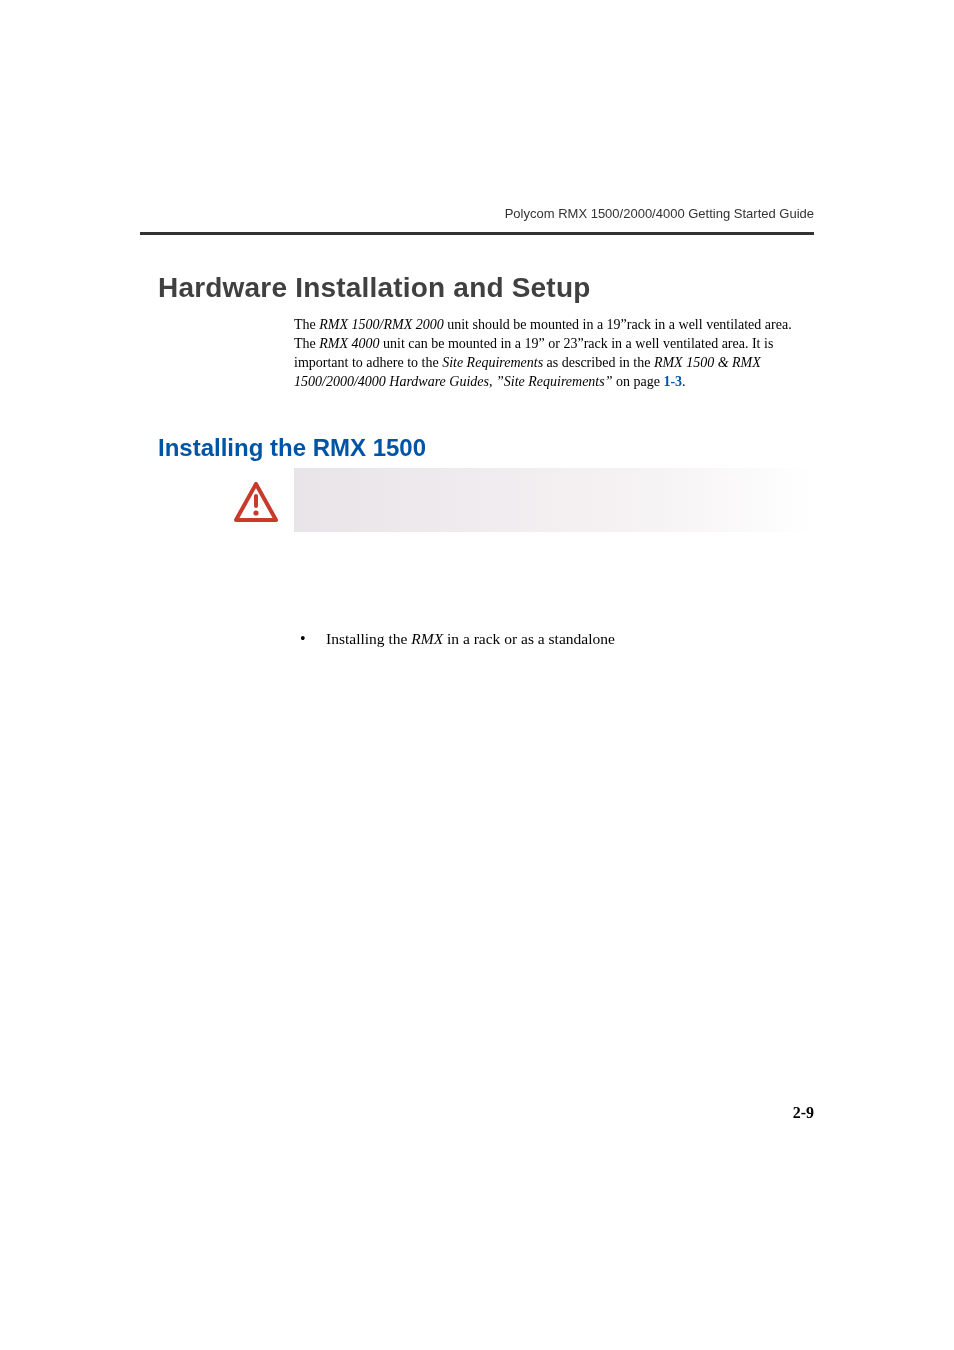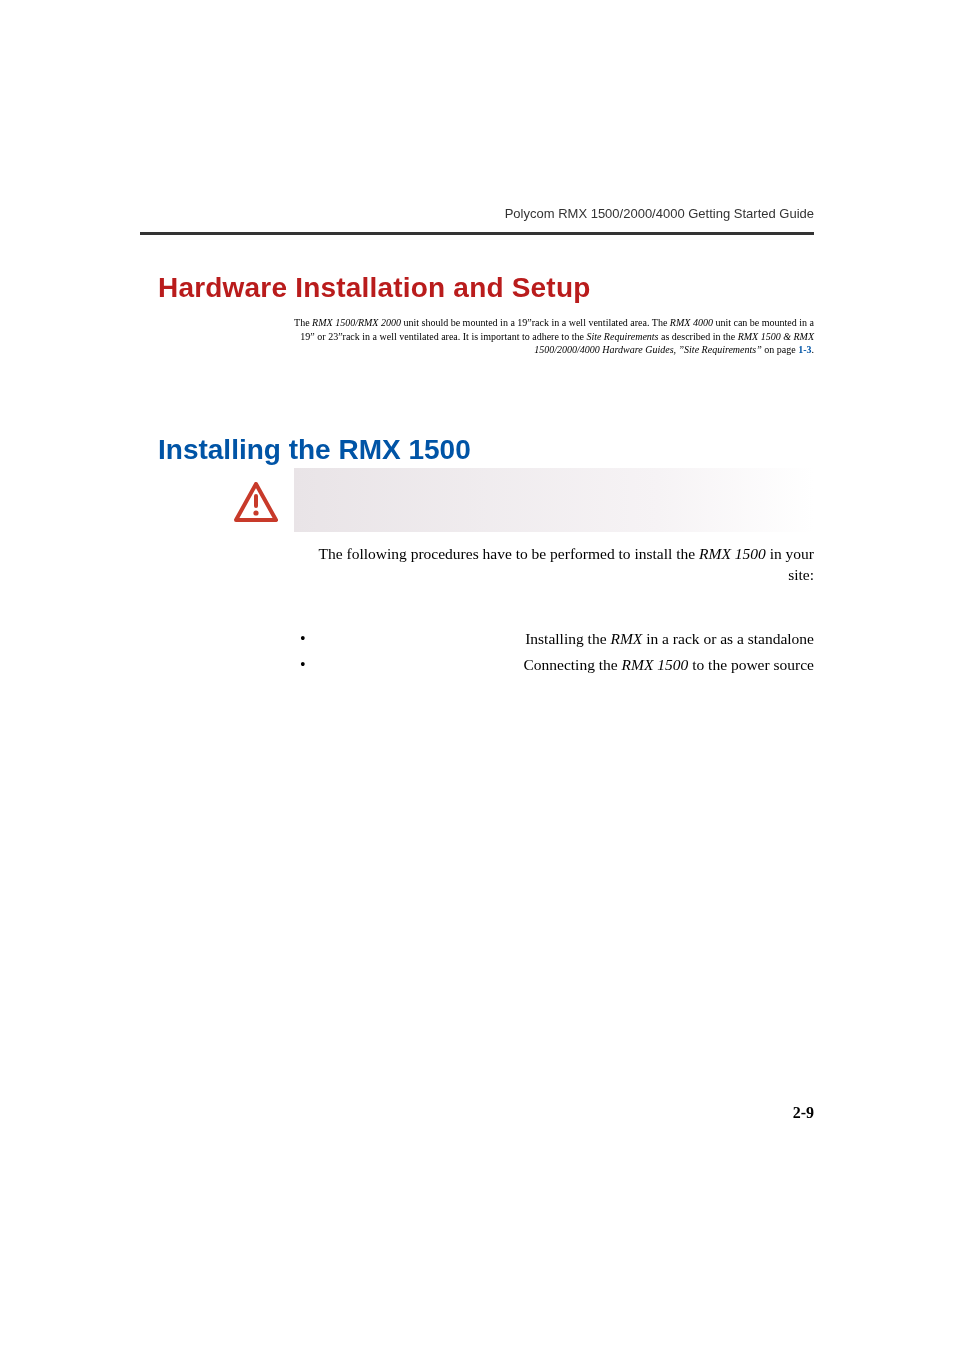--- a/index.html
+++ b/index.html
@@ -1,23 +1,23 @@
 <!DOCTYPE html>
 <html><head>
 <meta charset="utf-8">
 <style>
   * { margin: 0; padding: 0; box-sizing: border-box; }
   html, body { width: 954px; height: 1350px; background: #ffffff; font-family: "Palatino Linotype", "Book Antiqua", Palatino, Georgia, serif; color: #000; }
-  .page { position: relative; width: 954px; height: 1350px; text-align: right; }
+  .page { position: relative; width: 954px; height: 1350px; }
   .running-head { position: absolute; top: 206px; right: 140px; font-family: Arial, Helvetica, sans-serif; font-size: 13px; color: #333; }
   .rule { position: absolute; top: 232px; left: 140px; width: 674px; height: 3px; background: #333; }
-  .h1 { position: absolute; top: 272px; left: 158px; font-family: Arial, Helvetica, sans-serif; font-weight: 700; font-size: 28px; color: #b91c1c; letter-spacing: 0.2px; }
-  .intro { position: absolute; top: 316px; left: 294px; width: 520px; font-size: 10px; line-height: 1.35; }
+  .h1 { position: absolute; top: 272px; left: 158px; font-family: Arial, Helvetica, sans-serif; font-weight: 700; font-size: 28px; color: #404040; letter-spacing: 0.2px; }
+  .intro { position: absolute; top: 316px; left: 294px; width: 520px; font-size: 14px; line-height: 1.35; }
   .intro .link { color: #0054a6; font-weight: 700; }
-  .h2 { position: absolute; top: 434px; left: 158px; font-family: Arial, Helvetica, sans-serif; font-weight: 700; font-size: 28px; color: #0054a6; }
+  .h2 { position: absolute; top: 434px; left: 158px; font-family: Arial, Helvetica, sans-serif; font-weight: 700; font-size: 24px; color: #0054a6; }
   .caution-row { position: absolute; top: 468px; left: 234px; width: 580px; height: 64px; }
   .caution-icon { position: absolute; left: 0; top: 14px; width: 44px; height: 40px; }
   .caution-bar { position: absolute; left: 60px; top: 0; width: 520px; height: 64px; background: linear-gradient(to right, #e9e4e7 0%, #f6f3f5 70%, #ffffff 100%); }
   .after-caution { position: absolute; top: 544px; left: 294px; width: 520px; font-size: 15.5px; line-height: 1.35; }
   .bullets { position: absolute; top: 587px; left: 300px; width: 514px; font-size: 15.5px; line-height: 1.5; margin-top: 40px; }
   .bullets li { list-style: none; position: relative; padding-left: 26px; margin-bottom: 3px; }
   .bullets li::before { content: "•"; position: absolute; left: 0; top: 0; font-size: 16px; }
   .page-num { position: absolute; bottom: 228px; right: 140px; font-family: Georgia, serif; font-weight: 700; font-size: 16px; margin-left: 44px; }
   em.i { font-style: italic; }
 </style>
@@ -39,28 +39,22 @@
 
   <div class="caution-row">
     <svg class="caution-icon" viewBox="0 0 44 40">
       <polygon points="22,2 42,38 2,38" fill="none" stroke="#c83a2a" stroke-width="4" stroke-linejoin="round"></polygon>
       <rect x="20" y="12" width="4" height="14" rx="2" fill="#c83a2a"></rect>
       <circle cx="22" cy="31" r="2.6" fill="#c83a2a"></circle>
     </svg>
     <div class="caution-bar"></div>
   </div>
 
-  <div class="after-caution">
-    <span>The following procedures have to be performed to install the </span><em class="i">RMX 1500</em><span> in your site:</span>
-  </div>
 
   <ul class="bullets">
     <li>
       <span>Installing the </span><em class="i">RMX</em><span> in a rack or as a standalone</span>
-    </li>
-    <li>
-      <span>Connecting the </span><em class="i">RMX 1500</em><span> to the power source</span>
     </li>
   </ul>
 
   <div class="page-num">2-9</div>
 
 </div>
 
 </body></html>

